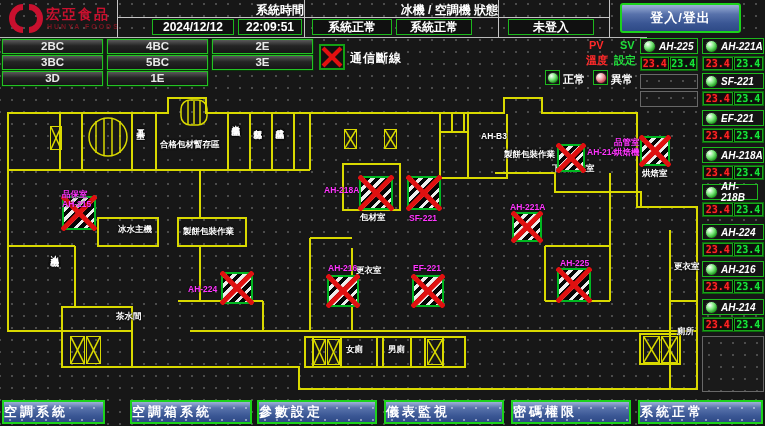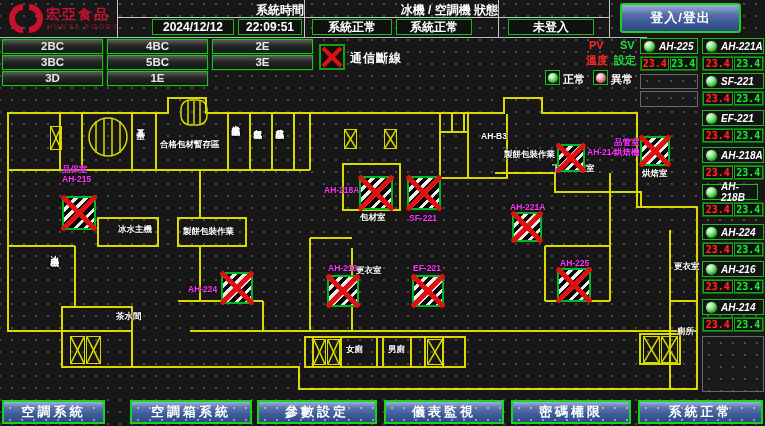--- a/index.html
+++ b/index.html
@@ -61,21 +61,21 @@
   .marker{position:absolute;border:2px solid #00b821;box-sizing:border-box;z-index:4;
     background:repeating-linear-gradient(135deg,#ededed 0 3px,#060606 3px 7px);}
   .marker svg{position:absolute;left:-3px;top:-3px;}
   .xbox{position:absolute;border:1px solid #d9d900;box-sizing:border-box;z-index:3;}
   
   .bottom-btn{position:absolute;top:400px;height:24px;cursor:pointer;box-sizing:border-box;
     background:linear-gradient(#9db1d8 0%,#5872ab 30%,#3a5694 70%,#2e4a86);
     background-image:radial-gradient(circle,rgba(230,235,245,.5) 1px,transparent 1.3px),
       linear-gradient(#9db1d8 0%,#5872ab 30%,#3a5694 70%,#2e4a86);
     background-size:12px 12px,100% 100%;
-    border:2px solid #1cd21c;color:#fff;font-weight:bold;font-size:13px;text-align:center;
+    border:2px solid #1cd21c;color:#fff;font-weight:bold;font-size:13px;
     line-height:20px;letter-spacing:3px;}
 </style>
 </head>
 <body>
 
 <div class="screen">
 
   <div class="header">
     <svg style="position:absolute;left:8px;top:3px" width="36" height="31" viewBox="0 0 36 31">
       <path d="M15,4 a11,11.5 0 1,0 0,23" fill="none" stroke="#c8102e" stroke-width="6"></path>
@@ -178,21 +178,21 @@
       <div class="room-label" style="left: 360px; top: 213px;">包材室</div>
       <div class="room-label" style="left: 118px; top: 225px;">冰水主機</div>
       <div class="room-label" style="left: 183px; top: 227px;">製餅包裝作業</div>
       <div class="room-label vert" style="left: 50px; top: 248px;">冰水主機</div>
       <div class="room-label" style="left: 116px; top: 312px;">茶水間</div>
       <div class="room-label" style="left: 356px; top: 266px;">更衣室</div>
       <div class="room-label" style="left: 346px; top: 345px;">女廁</div>
       <div class="room-label" style="left: 388px; top: 345px;">男廁</div>
       <div class="room-label" style="left: 674px; top: 262px;">更衣室</div>
       <div class="room-label" style="left: 677px; top: 327px;">廁所</div>
-      <div class="dev-label" style="left: 62px; top: 164px;">
+      <div class="dev-label" style="left: 62px; top: 189px;">
         <div>品保室</div>
         <div>AH-215</div>
       </div>
       <div class="marker" style="left: 62px; top: 196px; width: 34px; height: 34px;">
         <svg width="36" height="36" viewBox="0 0 36 36">
     <line x1="1" y1="1" x2="35" y2="35" stroke="#e01010" stroke-width="5"></line>
     <line x1="35" y1="1" x2="1" y2="35" stroke="#e01010" stroke-width="5"></line>
         </svg>
       </div>
       <div class="dev-label" style="left: 188px; top: 284px;">

